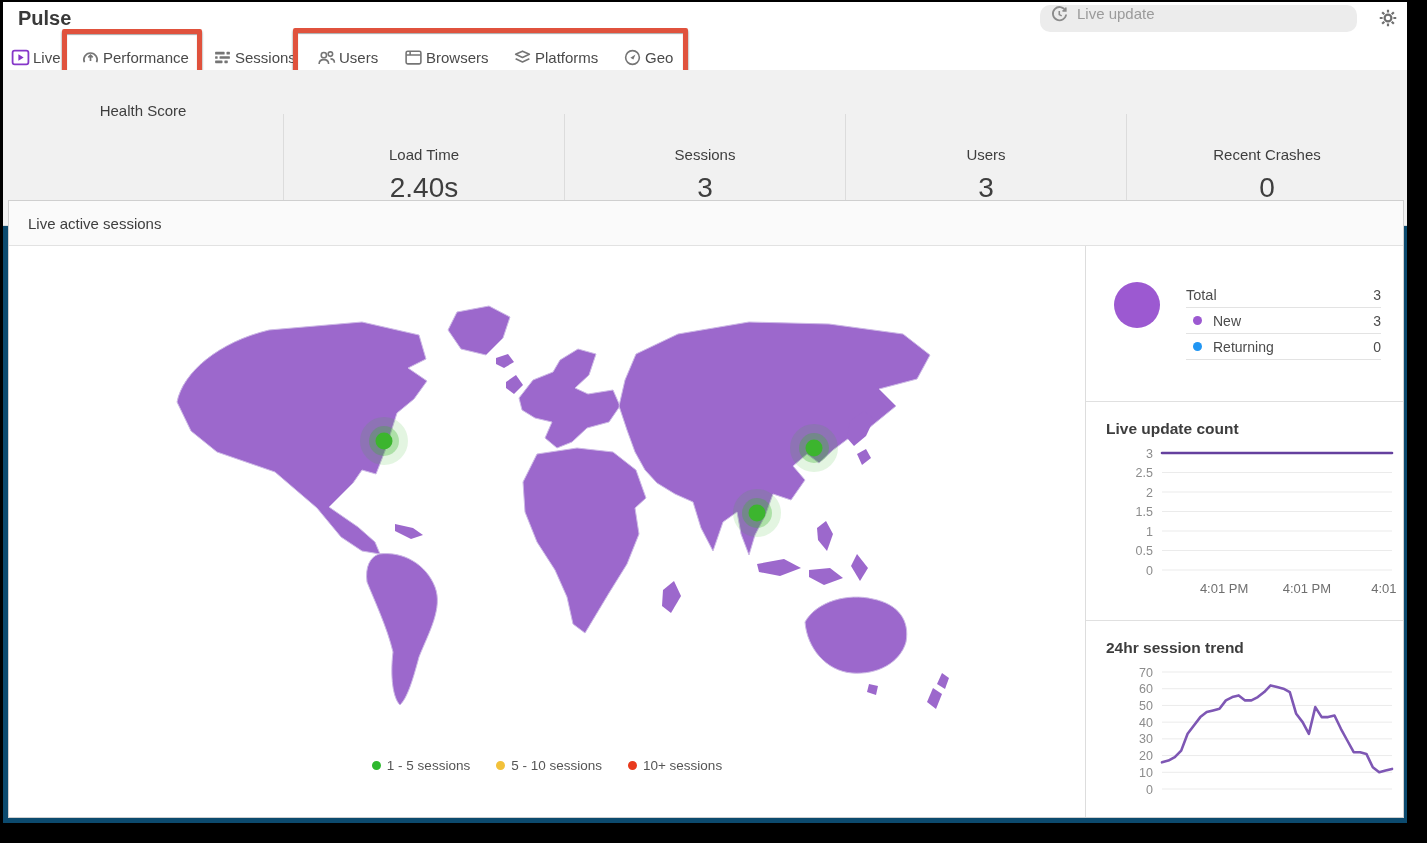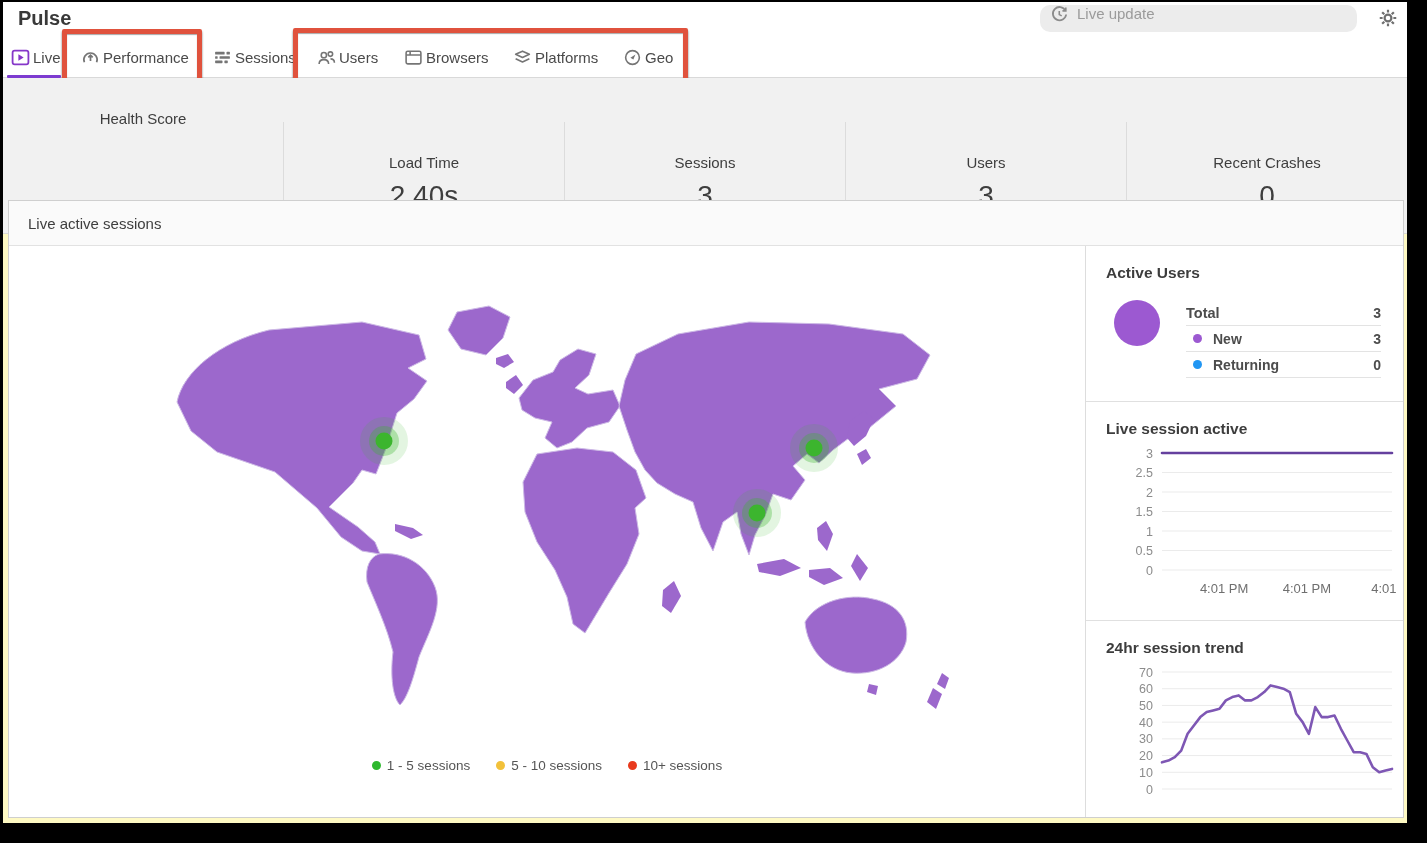--- a/index.html
+++ b/index.html
@@ -1,18 +1,18 @@
 <!DOCTYPE html>
 <html><head>
 <meta charset="utf-8">
 <style>
   * { box-sizing: border-box; margin: 0; padding: 0; }
   html,body { width:1427px; height:843px; background:#000; overflow:hidden;
               font-family:"Liberation Sans","DejaVu Sans",sans-serif; }
-  .screen { position:absolute; left:3px; top:2px; width:1404px; height:821px; background:#fef9c3; }
+  .screen { position:absolute; left:3px; top:2px; width:1404px; height:821px; background:#0c4a6e; }
 
   
   .app-header { position:absolute; left:0; top:0; width:100%; height:34px; background:#fff; }
   .app-title { position:absolute; left:15px; top:5px; font-size:20px; font-weight:bold; color:#393939; }
   .live-update { position:absolute; left:1037px; top:3px; width:317px; height:27px; background:#ececec;
                  border-radius:10px; display:flex; align-items:flex-start; gap:8px; padding-left:10px; cursor:pointer; }
   .live-update span { font-size:15px; color:#9b9b9b; }
   .gear-btn { position:absolute; left:1374px; top:5px; width:24px; height:24px; cursor:pointer; }
 
   
@@ -28,21 +28,21 @@
   .tab-geo       { left:620px; }
   .active-underline { position:absolute; left:4px; top:39px; width:54px; height:3px; background:#7d3bd0; border-radius:1px; }
 
   
   .anno { position:absolute; border:5px solid #e0523d; border-radius:2px;
           box-shadow:0 2px 2px rgba(40,40,40,.75), inset 0 1px 1px rgba(40,40,40,.4); pointer-events:none; }
   .anno-1 { left:59px;  top:27px; width:140px; height:56px; }
   .anno-2 { left:290px; top:26px; width:395px; height:58px; }
 
   
-  .stats { position:absolute; left:0; top:76px; width:100%; height:156px; background:#f1f1f1;
+  .stats { position:absolute; left:0; top:68px; width:100%; height:156px; background:#f1f1f1;
            border-bottom:1px solid #d9d9d9; display:flex; }
   .stat { flex:1; padding-top:32px; text-align:center; position:relative; }
   .stat + .stat { border-left:1px solid #dcdcdc;margin-top:44px; }
   .stat .s-label { font-size:15px; color:#3e3e3e; }
   .stat .s-value { font-size:28px; color:#3e3e3e; margin-top:9px; }
 
   
   .panel { position:absolute; left:5px; top:198px; width:1396px; height:618px;
            border:1px solid #cfcfcf; background:#fff; }
   .panel-header { height:45px; background:#fafafa; border-bottom:1px solid #e2e2e2;
@@ -60,21 +60,21 @@
   .legend-item span.txt { font-size:13.5px; color:#555; }
 
   
   .sidebar { width:318px; border-left:1px solid #ddd; }
   .sb-section { padding:18px 22px 10px 20px; }
   .sb-section + .sb-section { border-top:1px solid #e0e0e0; }
   .sb-title { font-size:15.5px; font-weight:bold; color:#3d3d3d; }
   .au-body { display:flex; margin-top:18px; }
   .au-donut { width:46px; height:46px; border-radius:50%; margin-left:8px; }
   .au-table { flex:1; margin-left:26px; }
-  .au-row { display:flex; align-items:center; height:26px; border-bottom:1px solid #e3e3e3;font-weight:bold; }
+  .au-row { display:flex; align-items:center; height:26px; border-bottom:1px solid #e3e3e3; }
   .au-row .r-label { font-size:14px; color:#4c4c4c; }
   .au-row .r-value { margin-left:auto; font-size:14px; color:#4c4c4c; }
   .au-dot { width:9px; height:9px; border-radius:50%; margin:0 11px 0 7px; }
   .chart-wrap { margin-top:8px; }
   .s1 { height:155px; } .s2 { height:219px; } .s3 { height:197px; }
 </style>
 </head>
 <body>
 
 <div class="screen">
@@ -259,21 +259,20 @@
           <div class="legend-item">
             <span class="legend-dot" style="background: rgb(232, 58, 29);"></span>
             <span class="txt">10+ sessions</span>
           </div>
         </div>
       </div>
 
       <div class="sidebar">
 
         <div class="sb-section s1">
-          <div class="sb-title">Active Users</div>
           <div class="au-body">
             <div class="au-donut" style="background: rgb(156, 89, 209);"></div>
             <div class="au-table">
               <div class="au-row">
                 <span class="r-label" style="font-size:14.5px;">Total</span>
                 <span class="r-value">3</span>
               </div>
               <div class="au-row">
                 <span class="au-dot" style="background: rgb(156, 89, 209);"></span>
                 <span class="r-label">New</span>
@@ -282,21 +281,21 @@
               <div class="au-row">
                 <span class="au-dot" style="background: rgb(33, 150, 243);"></span>
                 <span class="r-label">Returning</span>
                 <span class="r-value">0</span>
               </div>
             </div>
           </div>
         </div>
 
         <div class="sb-section s2">
-          <div class="sb-title">Live session active</div>
+          <div class="sb-title">Live update count</div>
           <div class="chart-wrap">
             <svg width="296" height="150">
                 <line x1="56" y1="7" x2="286" y2="7" stroke="#ebebeb" stroke-width="1"></line>
                 <text x="47" y="11.5" text-anchor="end" fill="#8c8c8c" font-size="12.5">3</text>
                 <line x1="56" y1="26.499999999999996" x2="286" y2="26.499999999999996" stroke="#ebebeb" stroke-width="1"></line>
                 <text x="47" y="30.999999999999996" text-anchor="end" fill="#8c8c8c" font-size="12.5">2.5</text>
                 <line x1="56" y1="46.00000000000001" x2="286" y2="46.00000000000001" stroke="#ebebeb" stroke-width="1"></line>
                 <text x="47" y="50.50000000000001" text-anchor="end" fill="#8c8c8c" font-size="12.5">2</text>
                 <line x1="56" y1="65.5" x2="286" y2="65.5" stroke="#ebebeb" stroke-width="1"></line>
                 <text x="47" y="70" text-anchor="end" fill="#8c8c8c" font-size="12.5">1.5</text>

